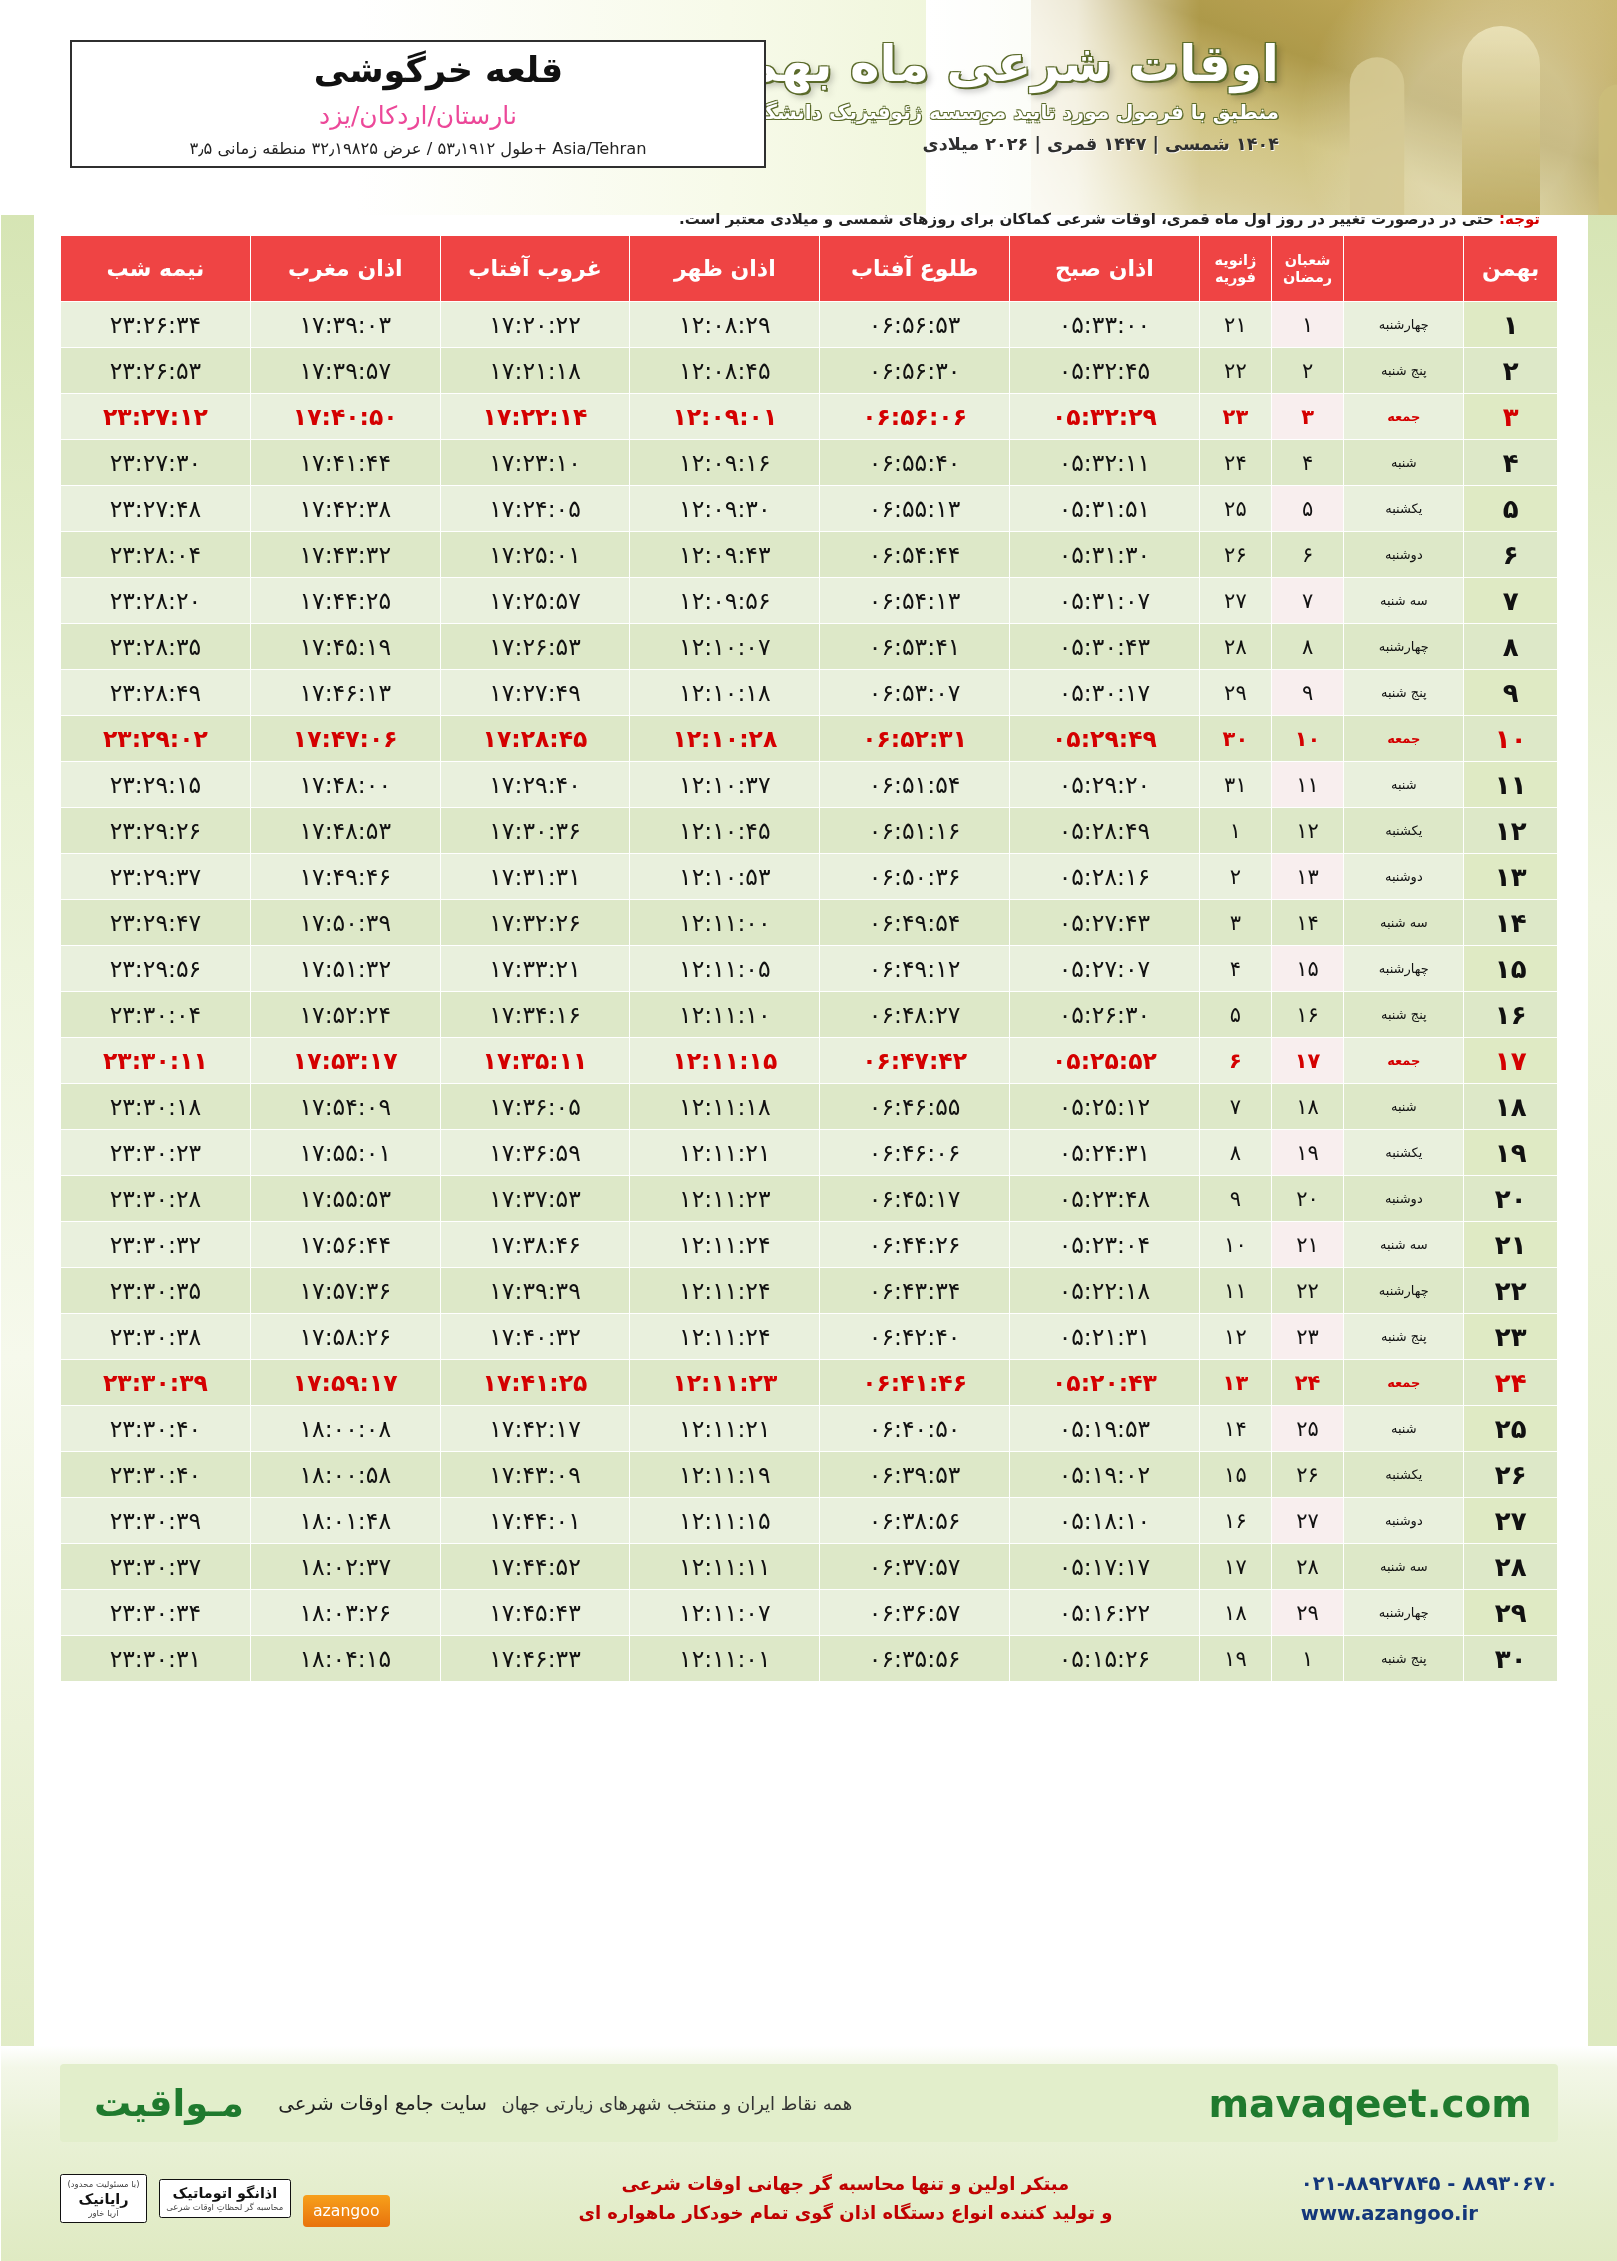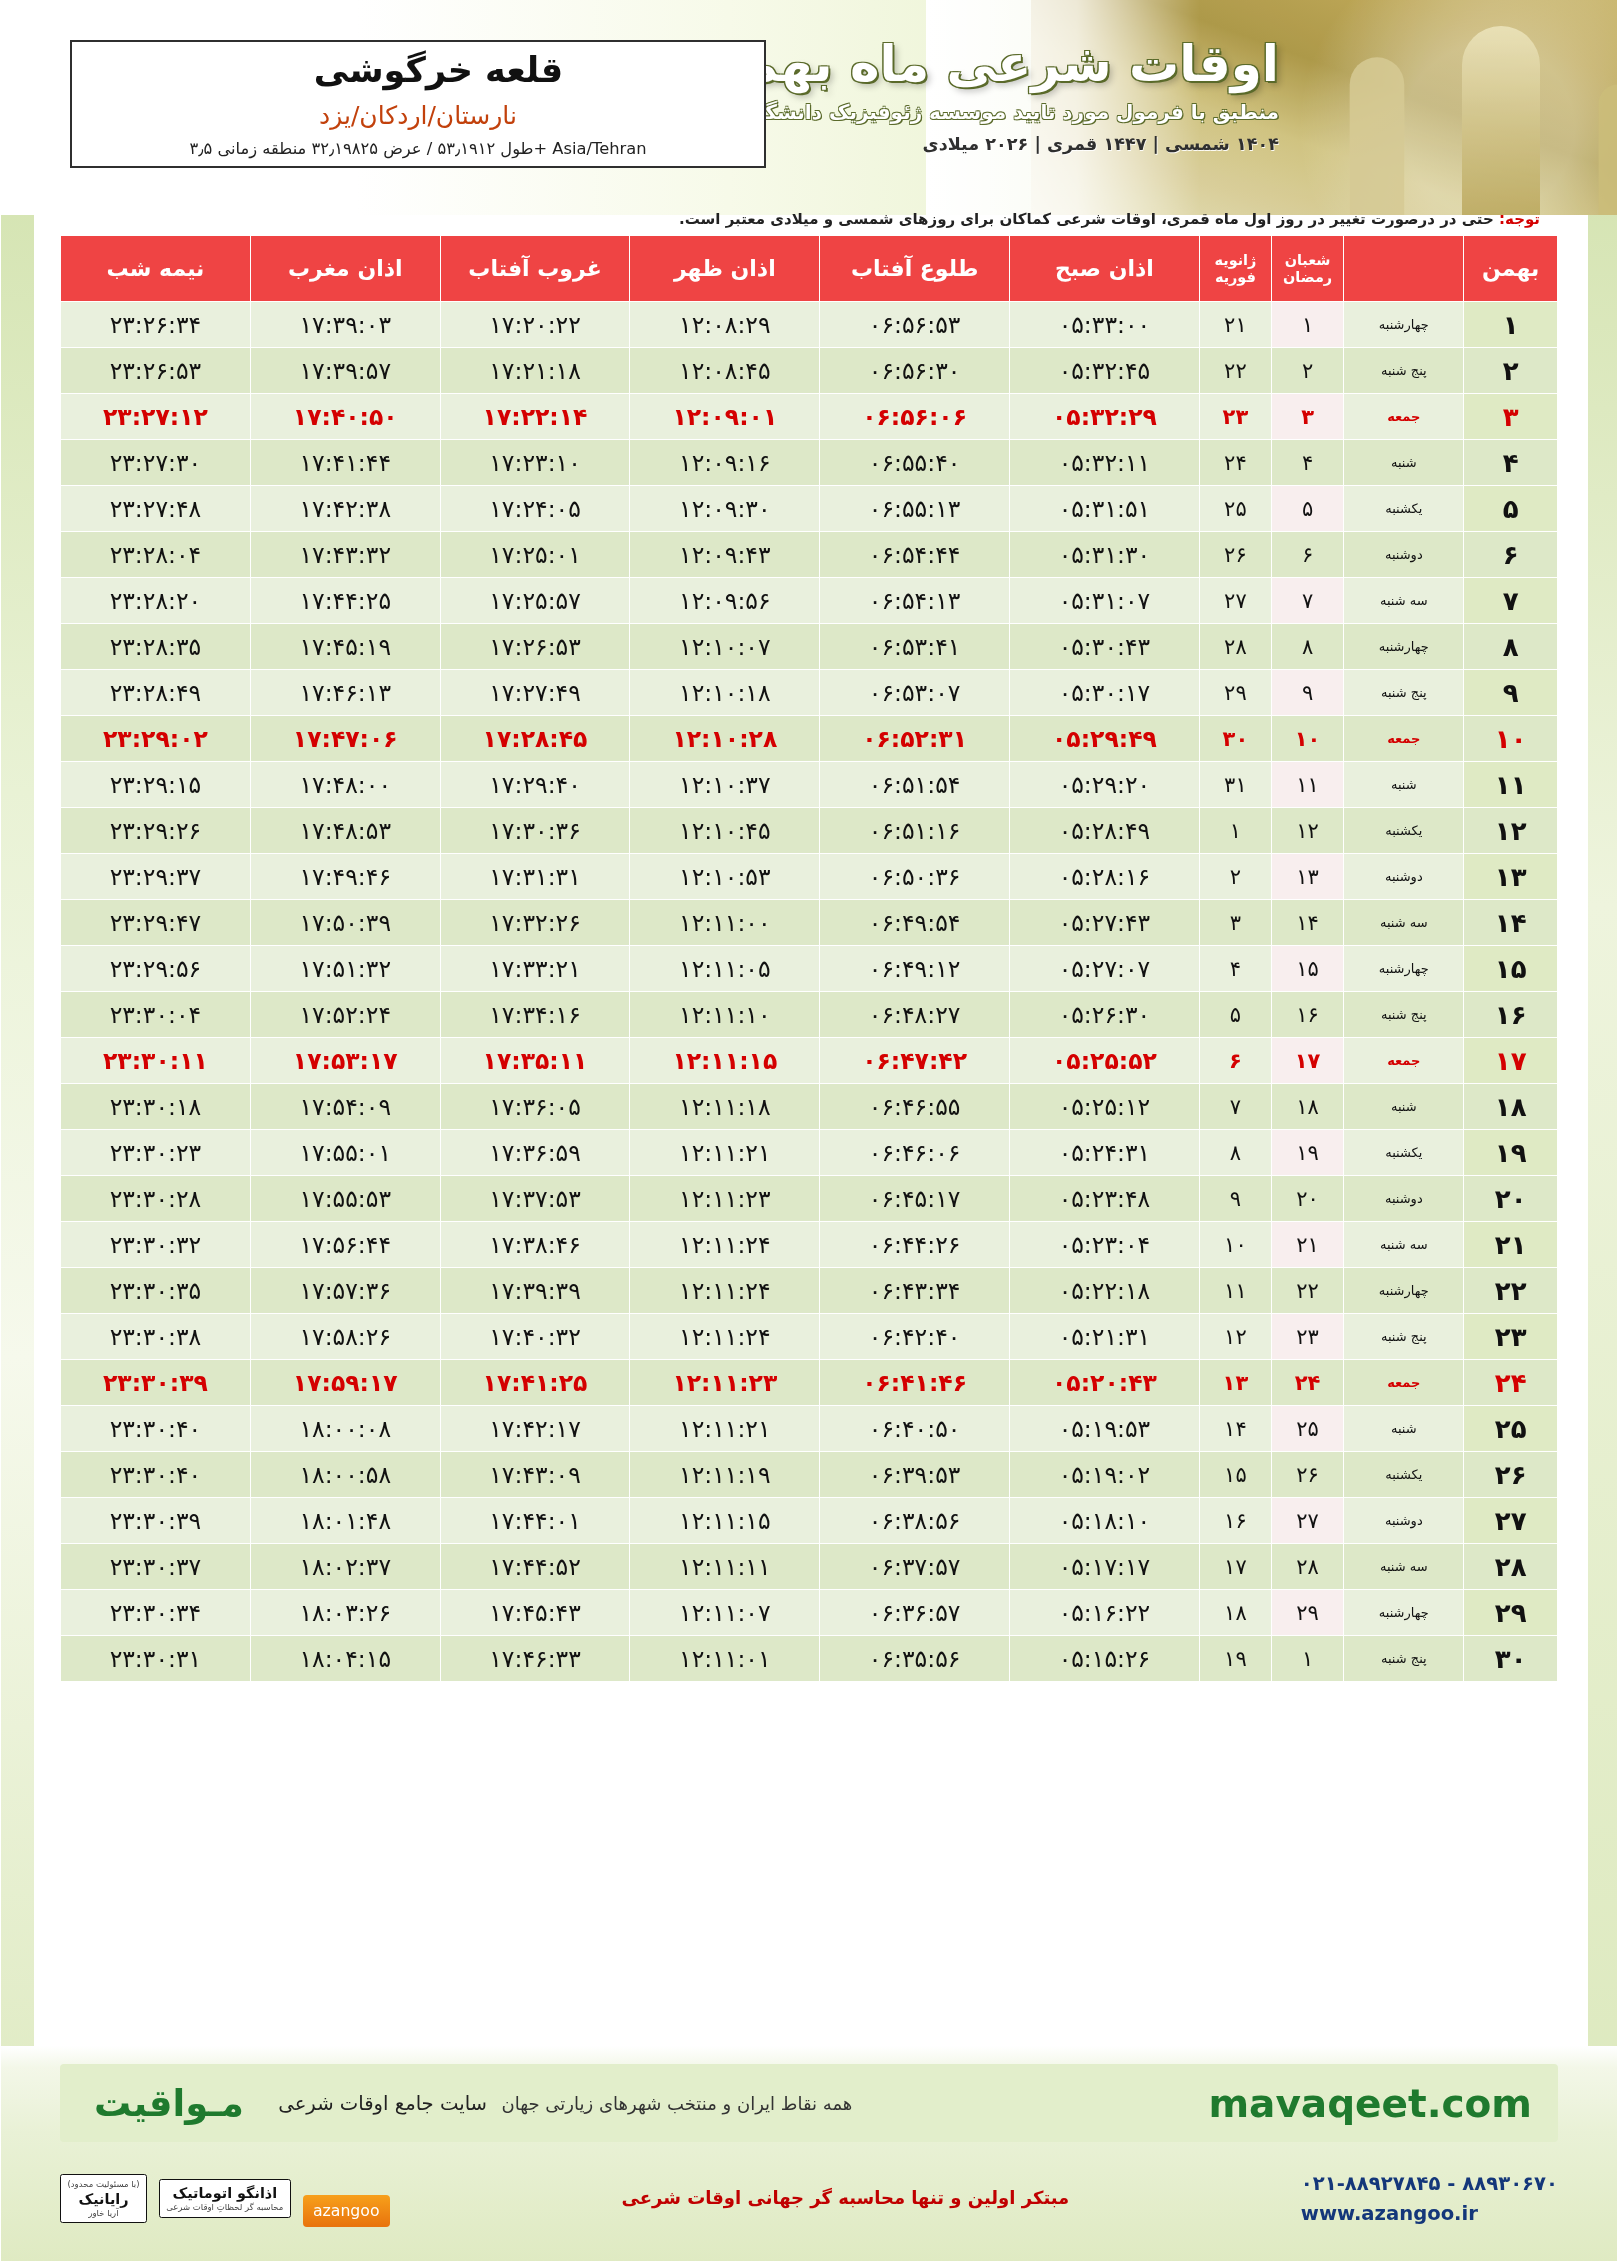--- a/index.html
+++ b/index.html
@@ -66,21 +66,21 @@
     text-shadow:0.7px 0.7px 0 rgba(255,255,255,.9);
   }
   
   .city-box{
     position:absolute;left:70px;top:40px;width:692px;height:124px;
     border:2px solid #2f2f2f;background:#ffffff;
     display:flex;flex-direction:column;align-items:center;justify-content:center;
     z-index:5;
   }
   .city-name{font-size:35px;font-weight:bold;color:#111;letter-spacing:0.7px;margin-left:41px;}
-  .city-sub{font-size:25px;color:#c2410c;margin-top:11px;}
+  .city-sub{font-size:25px;color:#ec4899;margin-top:11px;}
   .city-geo{font-size:16.3px;color:#222;margin-top:9px;direction:ltr;}
   
   .note{
     position:absolute;right:78px;top:210px;left:70px;
     text-align:right;font-size:15px;color:#222;font-weight:bold;
     z-index:5;
   }
   .note b{color:#d40000;}
   
   .table-wrap{
@@ -582,20 +582,21 @@
       <span class="brand-fa">مـواقیت</span>
     </div>
   </div>
   <div class="footer-bottom">
     <div class="phones">
       <div>۰۲۱-۸۸۹۲۷۸۴۵ - ۸۸۹۳۰۶۷۰</div>
       <div>www.azangoo.ir</div>
     </div>
     <div class="foot-red">
       <div>مبتکر اولین و تنها محاسبه گر جهانی اوقات شرعی</div>
+      <div>و تولید کننده انواع دستگاه اذان گوی تمام خودکار ماهواره ای</div>
     </div>
     <div class="logos">
       <div class="logo-orange">
         <span>azangoo</span>
       </div>
       <div class="logo-box">
         <span>اذانگو اتوماتیک</span>
         <span class="tiny">محاسبه گر لحظاتِ اوقات شرعی</span>
       </div>
       <div class="logo-box">

